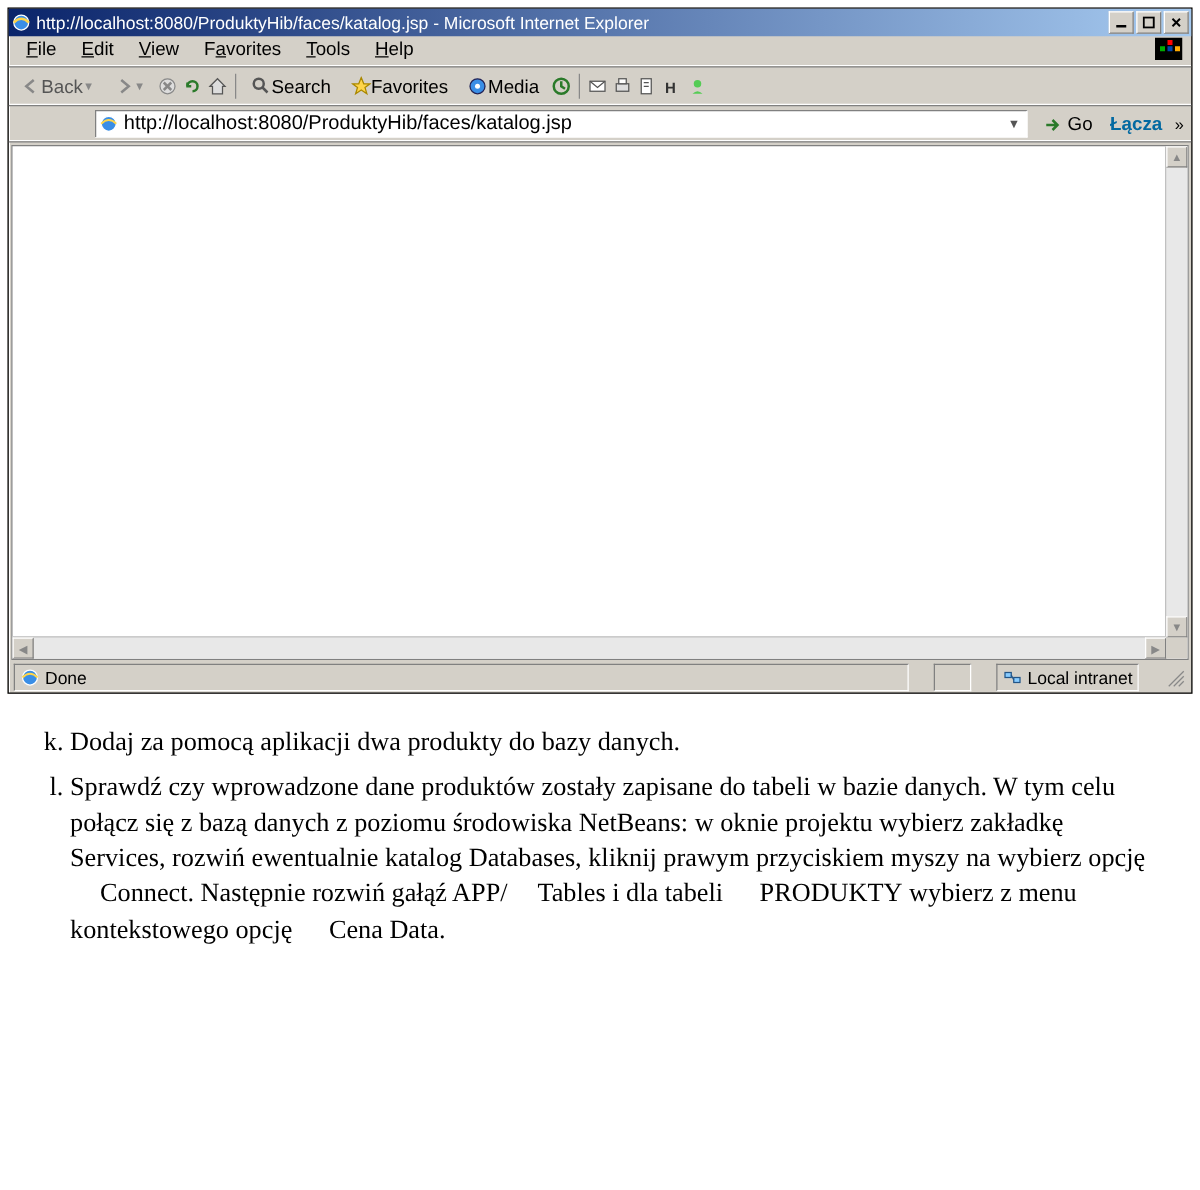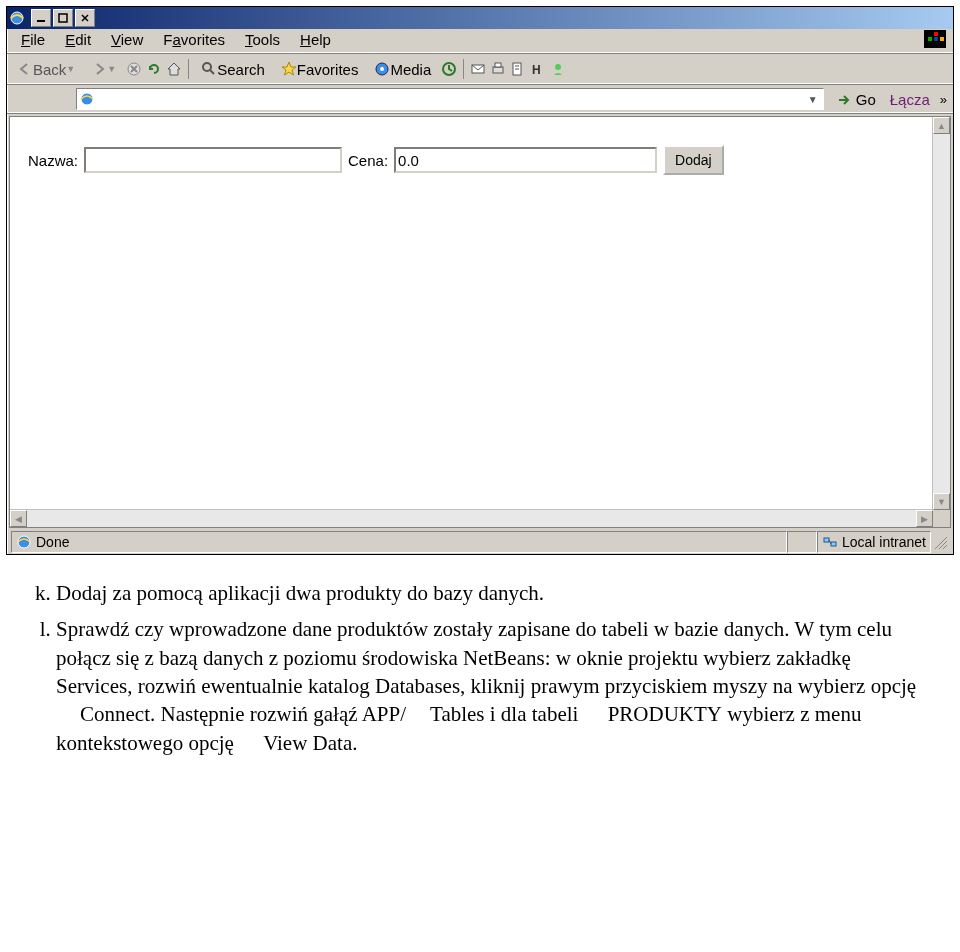--- a/index.html
+++ b/index.html
@@ -111,21 +111,21 @@
     padding: 0 2px;
     font-size: 16px;
   }
   .addressbar .addr-input .ie-page-icon{width:16px;height:16px;margin-right:4px;}
   .go-btn {
     display: inline-flex;
     align-items: flex-end;
     gap: 4px;
     padding: 0 6px;
   }
-  .links-lbl { padding: 0 2px; color:#701a75;}
+  .links-lbl { padding: 0 2px; color:#0369a1;font-weight:bold;}
   .dbl-chevron{font-size:13px;padding:0 2px;}
   .content-area {
     background: #fff;
     height: 410px;
     border: 1px solid #808080;
     margin: 2px;
     border-top-color:#808080;border-left-color:#808080;
     position: relative;
     overflow: auto;
   }
@@ -166,21 +166,21 @@
     background:#e8e8e8;border-top:1px solid #c0c0c0;
   }
   .scroll-corner{position:absolute;right:0;bottom:0;width:17px;height:17px;background:#d4d0c8;}
   .sb-btn{width:15px;height:15px;background:#d4d0c8;border:1px solid #808080;border-top-color:#fff;border-left-color:#fff;position:absolute;display:flex;align-items:center;justify-content:center;font-size:9px;color:#888;}
   .statusbar {
     height: 24px;
     display: flex;
     align-items: center;
     padding: 0 4px;
     font-size: 14px;
-    gap:0;
+    gap:20px;
   }
   .status-pane{border:1px solid #808080;border-right-color:#fff;border-bottom-color:#fff;height:20px;display:flex;align-items:center;padding:0 4px;}
   .status-main{flex:1;}
   .grip{width:18px;height:18px;}
 
   
   .doc {
     padding: 18px 30px 30px 30px;
     font-family: "Times New Roman", serif;
   }
@@ -210,20 +210,21 @@
 
 <div class="browser-window">
 
   <div class="titlebar">
     <span class="ie-icon">
       <svg width="16" height="16">
           <circle cx="8" cy="8" r="6" fill="#3a8ee6" stroke="#fff" stroke-width="1"></circle>
           <path d="M2 8 Q8 2 14 8" stroke="#ffd54a" stroke-width="2" fill="none"></path>
         </svg>
     </span>
+    <span class="titlebar-title">http://localhost:8080/ProduktyHib/faces/katalog.jsp - Microsoft Internet Explorer</span>
     <span class="win-btn">
         <svg width="10" height="10">
           <rect x="1" y="7" width="8" height="2" fill="#000"></rect>
         </svg>
       </span>
     <span class="win-btn">
         <svg width="10" height="10">
           <rect x="1" y="1" width="8" height="8" fill="none" stroke="#000" stroke-width="1.5"></rect>
         </svg>
       </span>
@@ -355,42 +356,36 @@
       </span>
   </div>
 
   <div class="addressbar">
     <span class="addr-label">Address</span>
     <div class="addr-input">
       <span class="ie-page-icon"><svg width="16" height="16">
             <circle cx="8" cy="8" r="6" fill="#3a8ee6" stroke="#fff"></circle>
             <path d="M2 8 Q8 2 14 8" stroke="#ffd54a" stroke-width="1.5" fill="none"></path>
           </svg></span>
+      <span>http://localhost:8080/ProduktyHib/faces/katalog.jsp</span>
       <span style="margin-left:auto;font-size:10px;color:#555;padding:0 3px;">▼</span>
     </div>
     <span class="go-btn">
       <span class="small-icon">
           <svg width="16" height="16">
             <path d="M3 8 L11 8 M8 4 L12 8 L8 12" fill="none" stroke="#2a7a2a" stroke-width="2"></path>
           </svg>
         </span>
       <span>Go</span>
     </span>
     <span class="links-lbl">Łącza</span>
     <span class="dbl-chevron">»</span>
   </div>
 
   <div class="content-area">
-    <div class="content-inner">
-      <span class="field-label">Nazwa:</span>
-      <input id="nazwa" class="text-input" value="" style="">
-      <span class="field-label">Cena:</span>
-      <input id="cena" class="text-input" value="0.0" style="">
-      <span class="form-btn">Dodaj</span>
-    </div>
     <div class="scrollbar-v">
       <div class="sb-btn" style="top:0;left:0;">▲</div>
       <div class="sb-btn" style="bottom:0;left:0;">▼</div>
     </div>
     <div class="scrollbar-h">
       <div class="sb-btn" style="left:0;top:0;">◀</div>
       <div class="sb-btn" style="right:0;top:0;">▶</div>
     </div>
     <div class="scroll-corner"></div>
   </div>
@@ -424,16 +419,16 @@
         </svg>
     </div>
   </div>
 </div>
 
 <div class="doc">
   <ol start="11">
     <li><span>Dodaj za pomocą aplikacji dwa produkty do bazy danych.</span></li>
     <li>
       <span>Sprawdź czy wprowadzone dane produktów zostały zapisane do tabeli w bazie danych. W tym celu połącz się z bazą danych z poziomu środowiska NetBeans: w oknie projektu wybierz zakładkę Services, rozwiń ewentualnie katalog Databases, kliknij prawym przyciskiem myszy na</span>
-      <span>wybierz opcję </span><span class="sans">Connect</span><span>. Następnie rozwiń gałąź APP/</span><span class="sans">Tables</span><span> i dla tabeli </span><span class="sans">PRODUKTY</span><span> wybierz z menu kontekstowego opcję </span><span class="sans">View Data</span><span>.</span>
+      <span>wybierz opcję </span><span class="sans">Connect</span><span>. Następnie rozwiń gałąź APP/</span><span class="sans">Tables</span><span> i dla tabeli </span><span class="sans">PRODUKTY</span><span> wybierz z menu kontekstowego opcję </span><span class="sans">Cena Data</span><span>.</span>
     </li>
   </ol>
 </div>
 
 </body></html>

